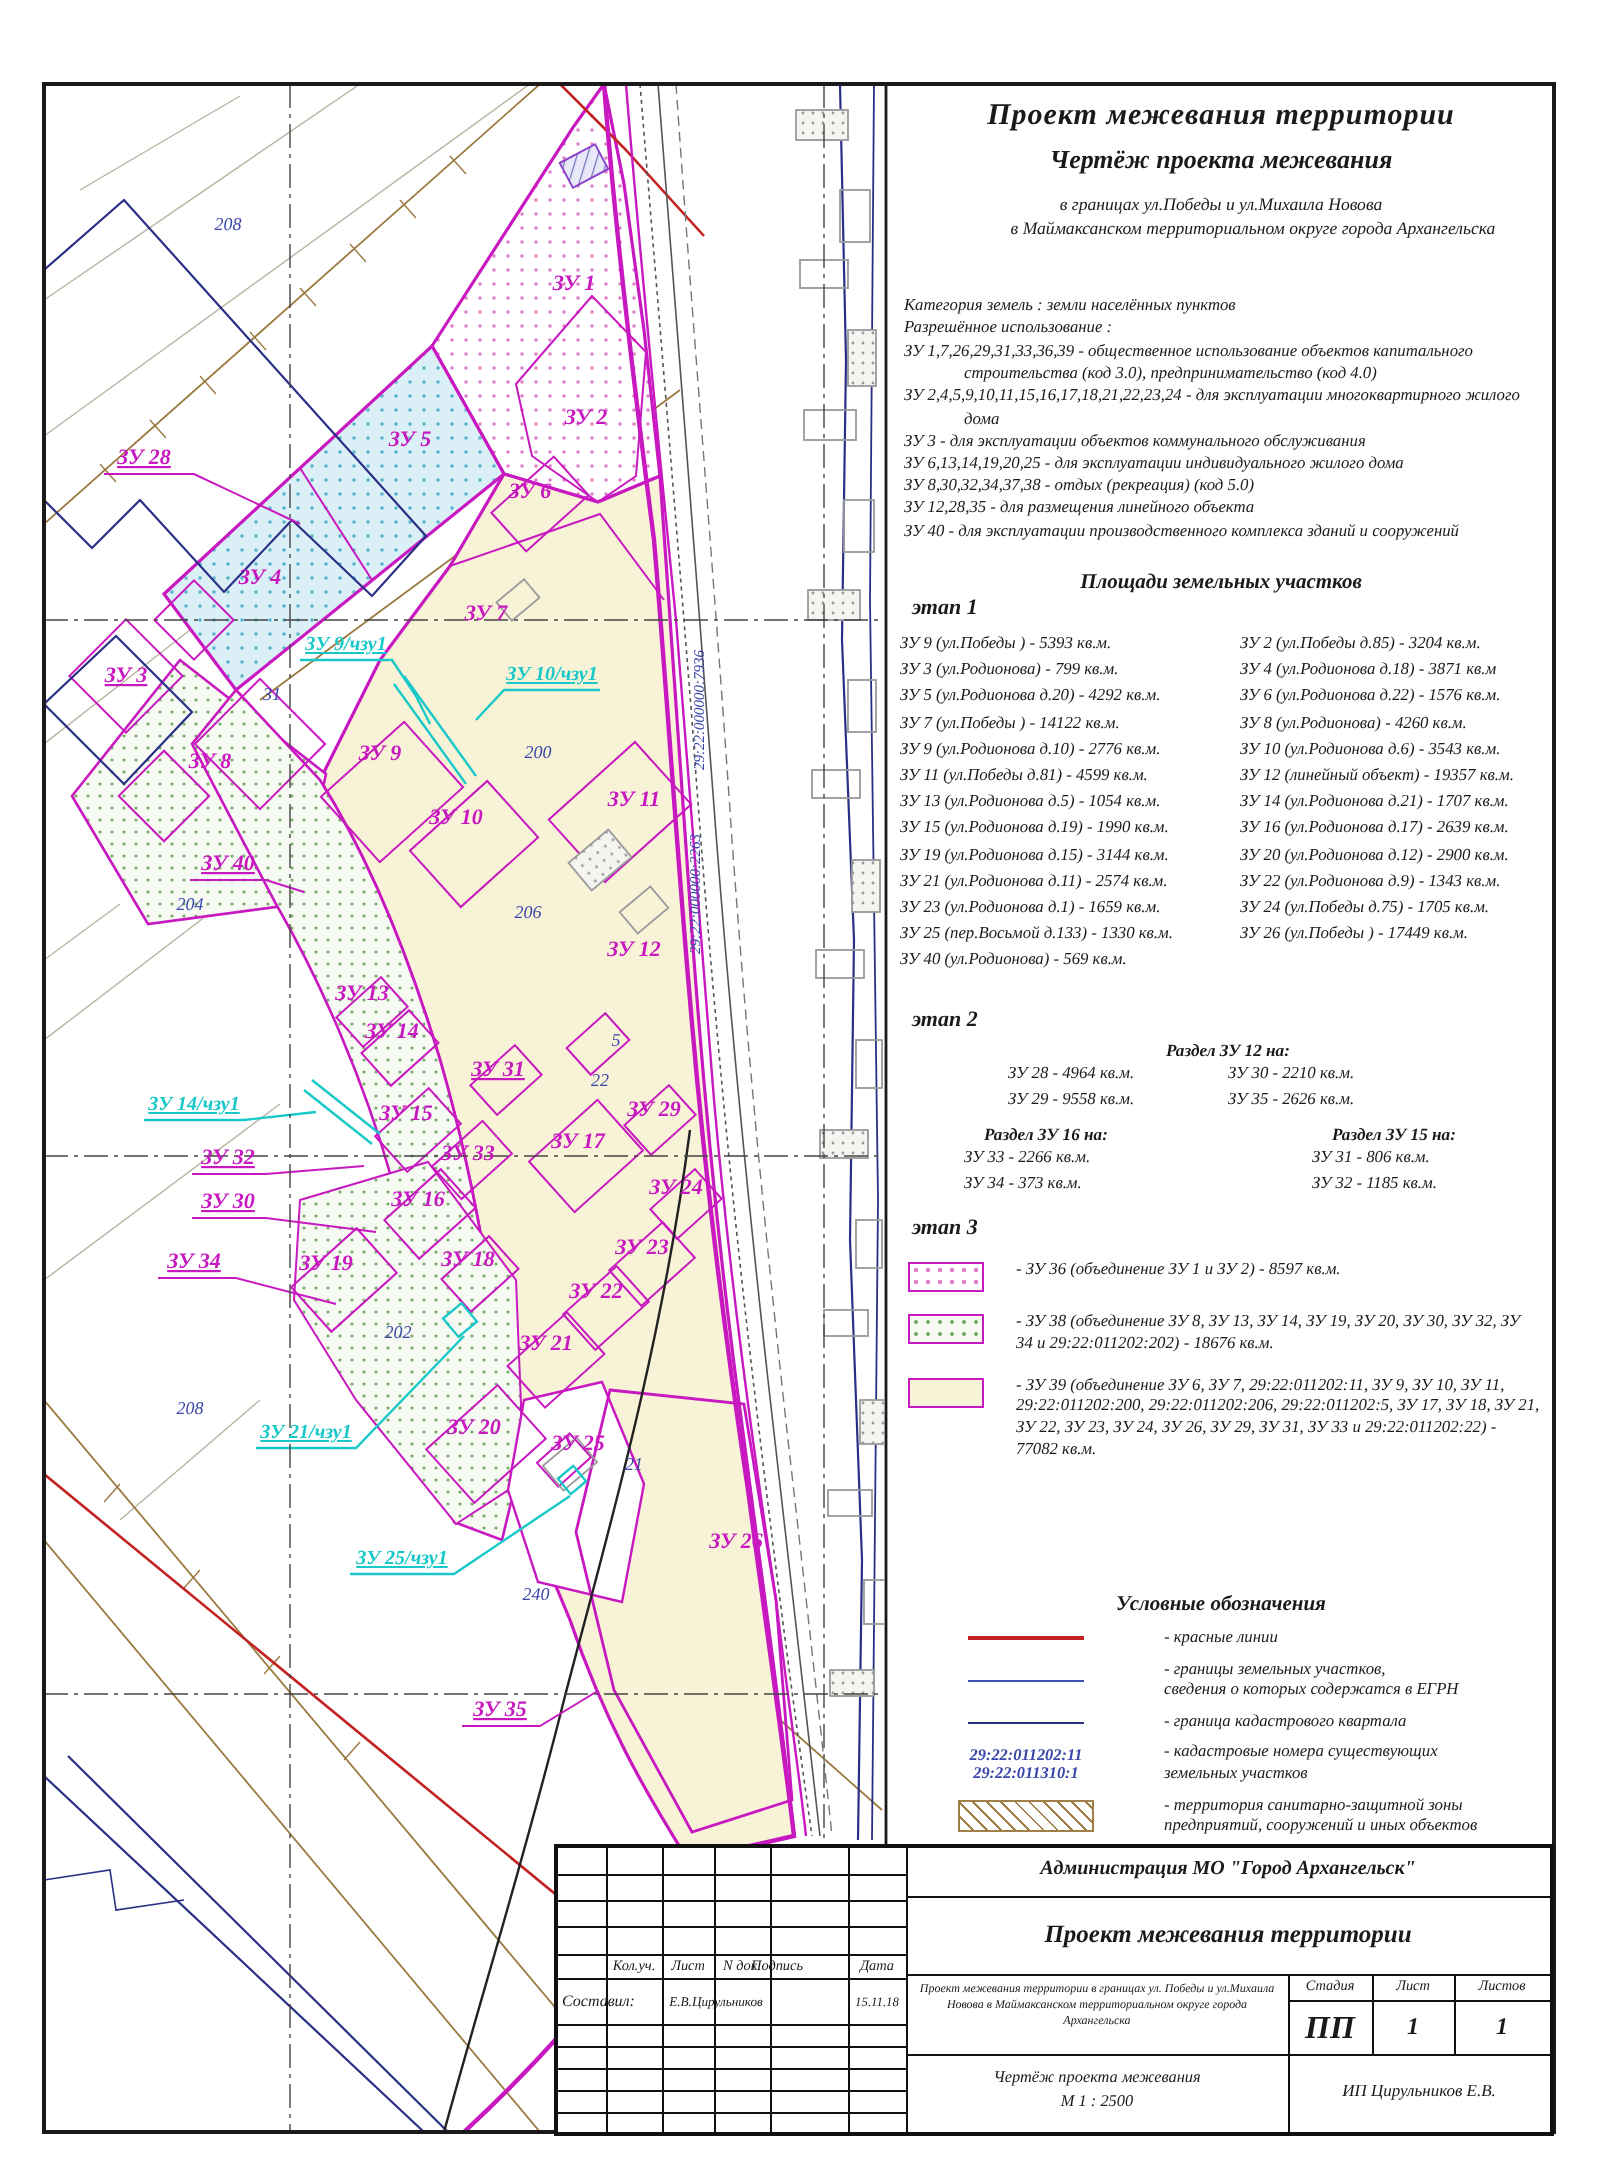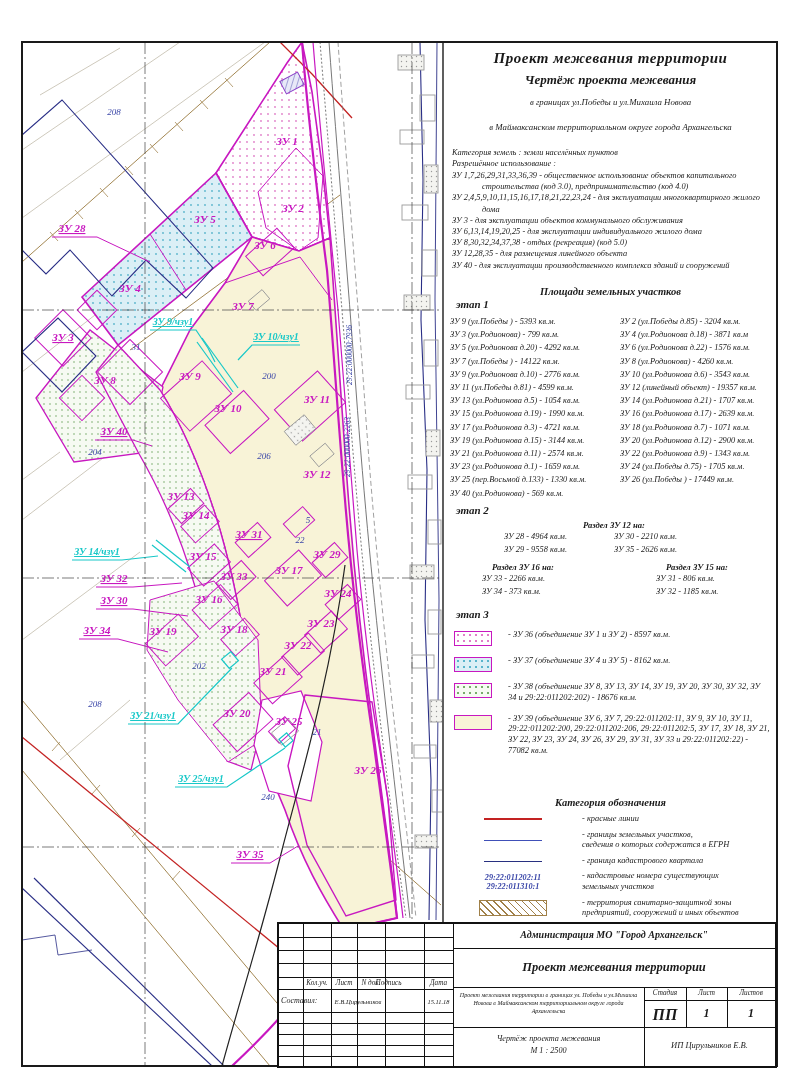--- a/index.html
+++ b/index.html
@@ -7,21 +7,21 @@
        font-family:"Liberation Serif",serif;font-style:italic;color:#1a1a1a;}
   #sheet{position:absolute;left:0;top:0;width:800px;height:1082px;background:#fff;}
   svg{position:absolute;left:0;top:0;}
   
   #right-panel{position:absolute;left:444px;top:42px;width:333px;height:880px;}
   .abs{position:absolute;}
   .ctr{text-align:center;width:100%;}
   .doc-title{top:8px;font-size:15px;font-weight:bold;letter-spacing:.5px;}
   .doc-subtitle{top:30px;font-size:13px;font-weight:bold;}
   .scope1{top:55px;font-size:8.8px;}
-  .scope2{top:80px;font-size:8.8px;}
+  .scope2{top:67px;font-size:8.8px;padding-left:16px;}
   .cat{left:8px;font-size:8.4px;}
   #usage-list{position:absolute;left:8px;top:128px;width:322px;font-size:8.4px;line-height:11.2px;}
   .usage-line{padding-left:30px;text-indent:-30px;}
   .areas-heading{top:244px;font-size:10.5px;font-weight:bold;}
   .stage-label{left:12px;font-size:11px;font-weight:bold;}
   #stage1-rows{position:absolute;left:6px;top:273px;width:327px;font-size:8.4px;line-height:13.2px;}
   .s1row{display:flex;}
   .s1row .lc{width:170px;}
   .s1row .rc{flex:1;}
   .split12-title{top:478px;left:60px;width:220px;text-align:center;font-size:8.6px;font-weight:bold;}
@@ -357,24 +357,20 @@
         </div>
         <div class="s1row">
           <span class="lc">ЗУ 13 (ул.Родионова д.5) - 1054 кв.м.</span>
           <span class="rc">ЗУ 14 (ул.Родионова д.21) - 1707 кв.м.</span>
         </div>
         <div class="s1row">
           <span class="lc">ЗУ 15 (ул.Родионова д.19) - 1990 кв.м.</span>
           <span class="rc">ЗУ 16 (ул.Родионова д.17) - 2639 кв.м.</span>
         </div>
         <div class="s1row">
-          <span class="lc">ЗУ 17 (ул.Родионова д.3) - 4721 кв.м.</span>
-          <span class="rc">ЗУ 18 (ул.Родионова д.7) - 1071 кв.м.</span>
-        </div>
-        <div class="s1row">
           <span class="lc">ЗУ 19 (ул.Родионова д.15) - 3144 кв.м.</span>
           <span class="rc">ЗУ 20 (ул.Родионова д.12) - 2900 кв.м.</span>
         </div>
         <div class="s1row">
           <span class="lc">ЗУ 21 (ул.Родионова д.11) - 2574 кв.м.</span>
           <span class="rc">ЗУ 22 (ул.Родионова д.9) - 1343 кв.м.</span>
         </div>
         <div class="s1row">
           <span class="lc">ЗУ 23 (ул.Родионова д.1) - 1659 кв.м.</span>
           <span class="rc">ЗУ 24 (ул.Победы д.75) - 1705 кв.м.</span>
@@ -406,34 +402,30 @@
   <div class="sp-item" style="top:532px;left:212px">ЗУ 31 - 806 кв.м.</div>
   <div class="sp-item" style="top:545px;left:212px">ЗУ 32 - 1185 кв.м.</div>
 
   <div class="abs stage-label" style="top:566px">этап 3</div>
   <div id="stage3-items">
         <div class="s3item">
           <span class="s3sw sw-pink"></span>
           <span class="s3txt">- ЗУ 36 (объединение ЗУ 1 и ЗУ 2) - 8597 кв.м.</span>
         </div>
         <div class="s3item">
-          <span class="s3sw sw-cyan"></span>
-          <span class="s3txt">- ЗУ 37 (объединение ЗУ 4 и ЗУ 5) - 8162 кв.м.</span>
-        </div>
-        <div class="s3item">
           <span class="s3sw sw-green"></span>
           <span class="s3txt">- ЗУ 38 (объединение ЗУ 8, ЗУ 13, ЗУ 14, ЗУ 19, ЗУ 20, ЗУ 30, ЗУ 32, ЗУ 34 и 29:22:011202:202) - 18676 кв.м.</span>
         </div>
         <div class="s3item">
           <span class="s3sw sw-beige"></span>
           <span class="s3txt">- ЗУ 39 (объединение ЗУ 6, ЗУ 7, 29:22:011202:11, ЗУ 9, ЗУ 10, ЗУ 11, 29:22:011202:200, 29:22:011202:206, 29:22:011202:5, ЗУ 17, ЗУ 18, ЗУ 21, ЗУ 22, ЗУ 23, ЗУ 24, ЗУ 26, ЗУ 29, ЗУ 31, ЗУ 33 и 29:22:011202:22) - 77082 кв.м.</span>
         </div>
       </div>
 
-  <div class="abs ctr legend-heading">Категория обозначения</div>
+  <div class="abs ctr legend-heading">Условные обозначения</div>
   <div id="legend-items">
         <div class="lgitem">
           <span class="lgsym">
             <span class="sym-line sym-red"></span>
           </span>
           <span class="lgtxt">
             <div>- красные линии</div>
           </span>
         </div>
         <div class="lgitem">

